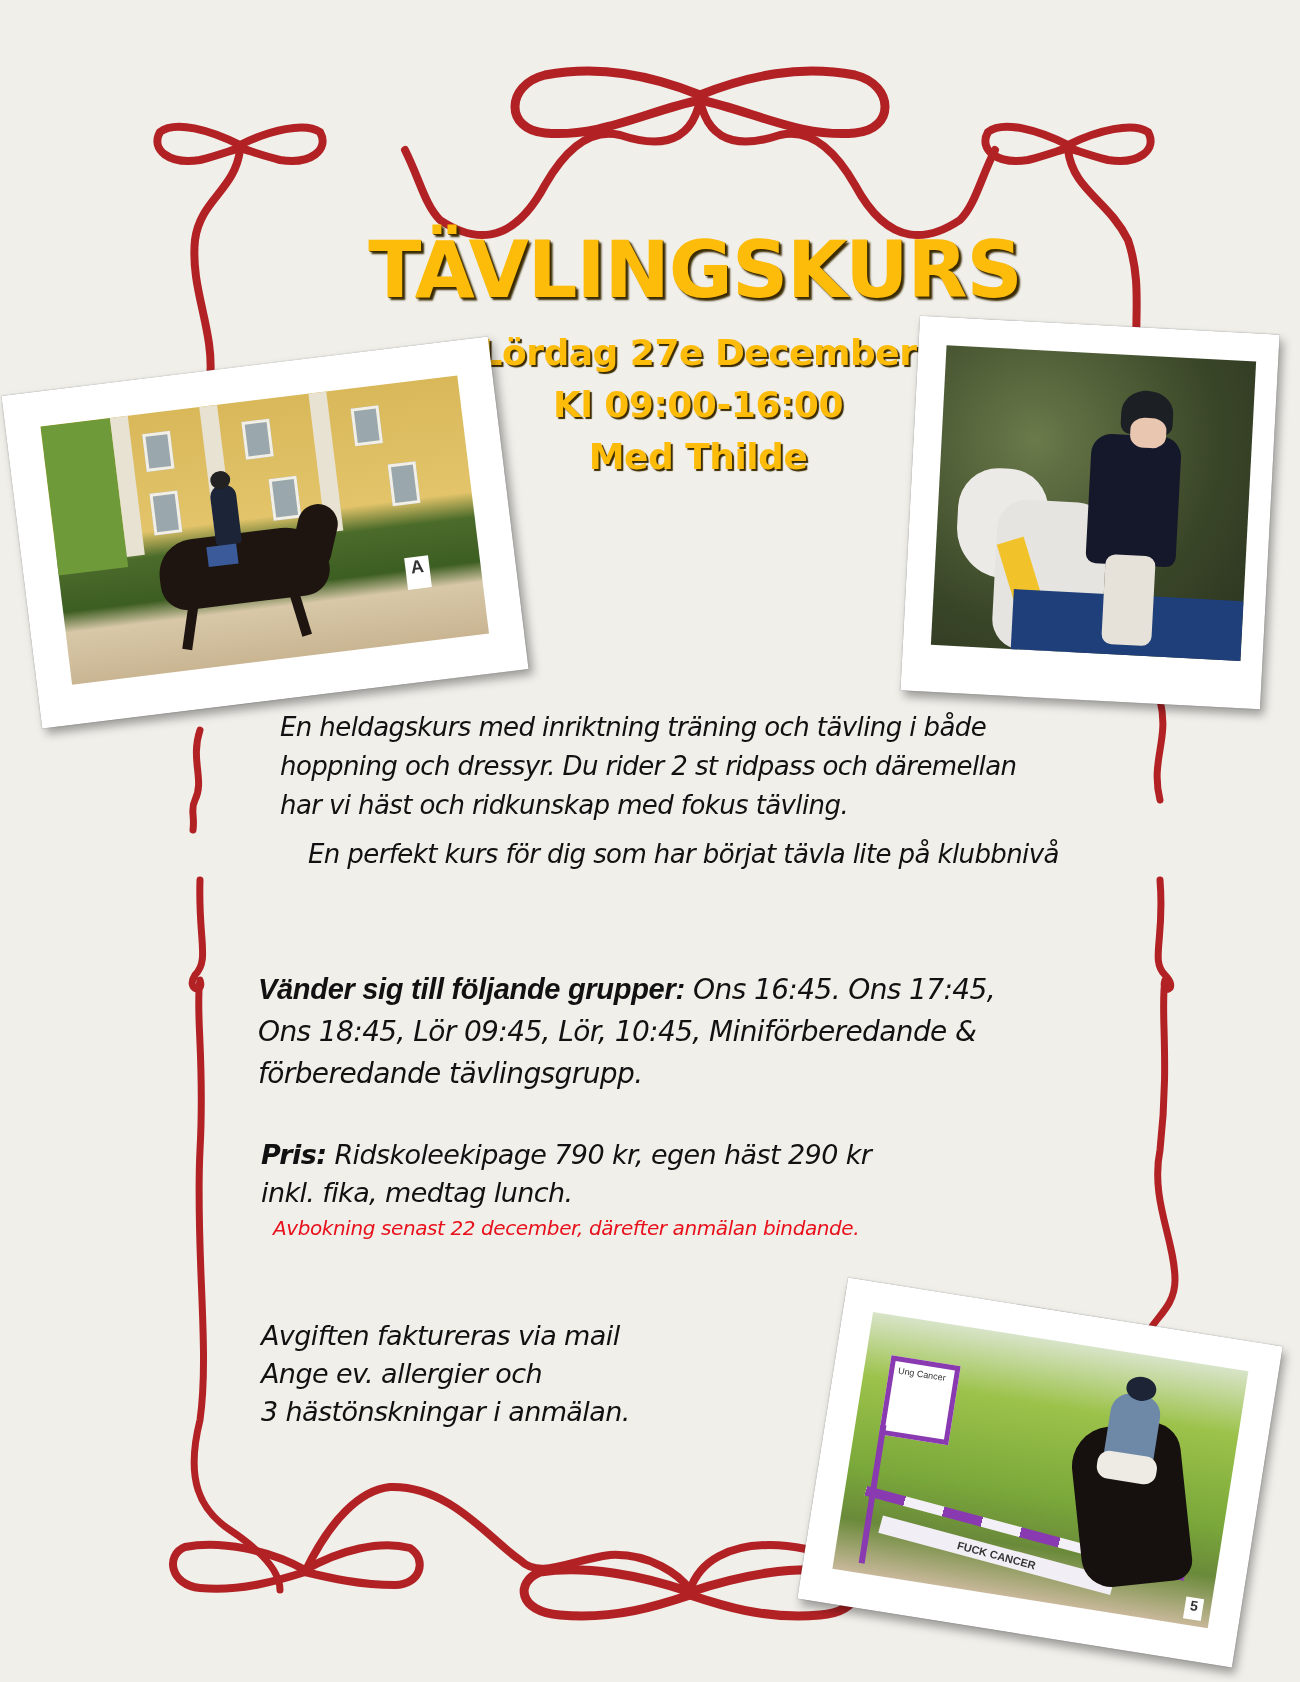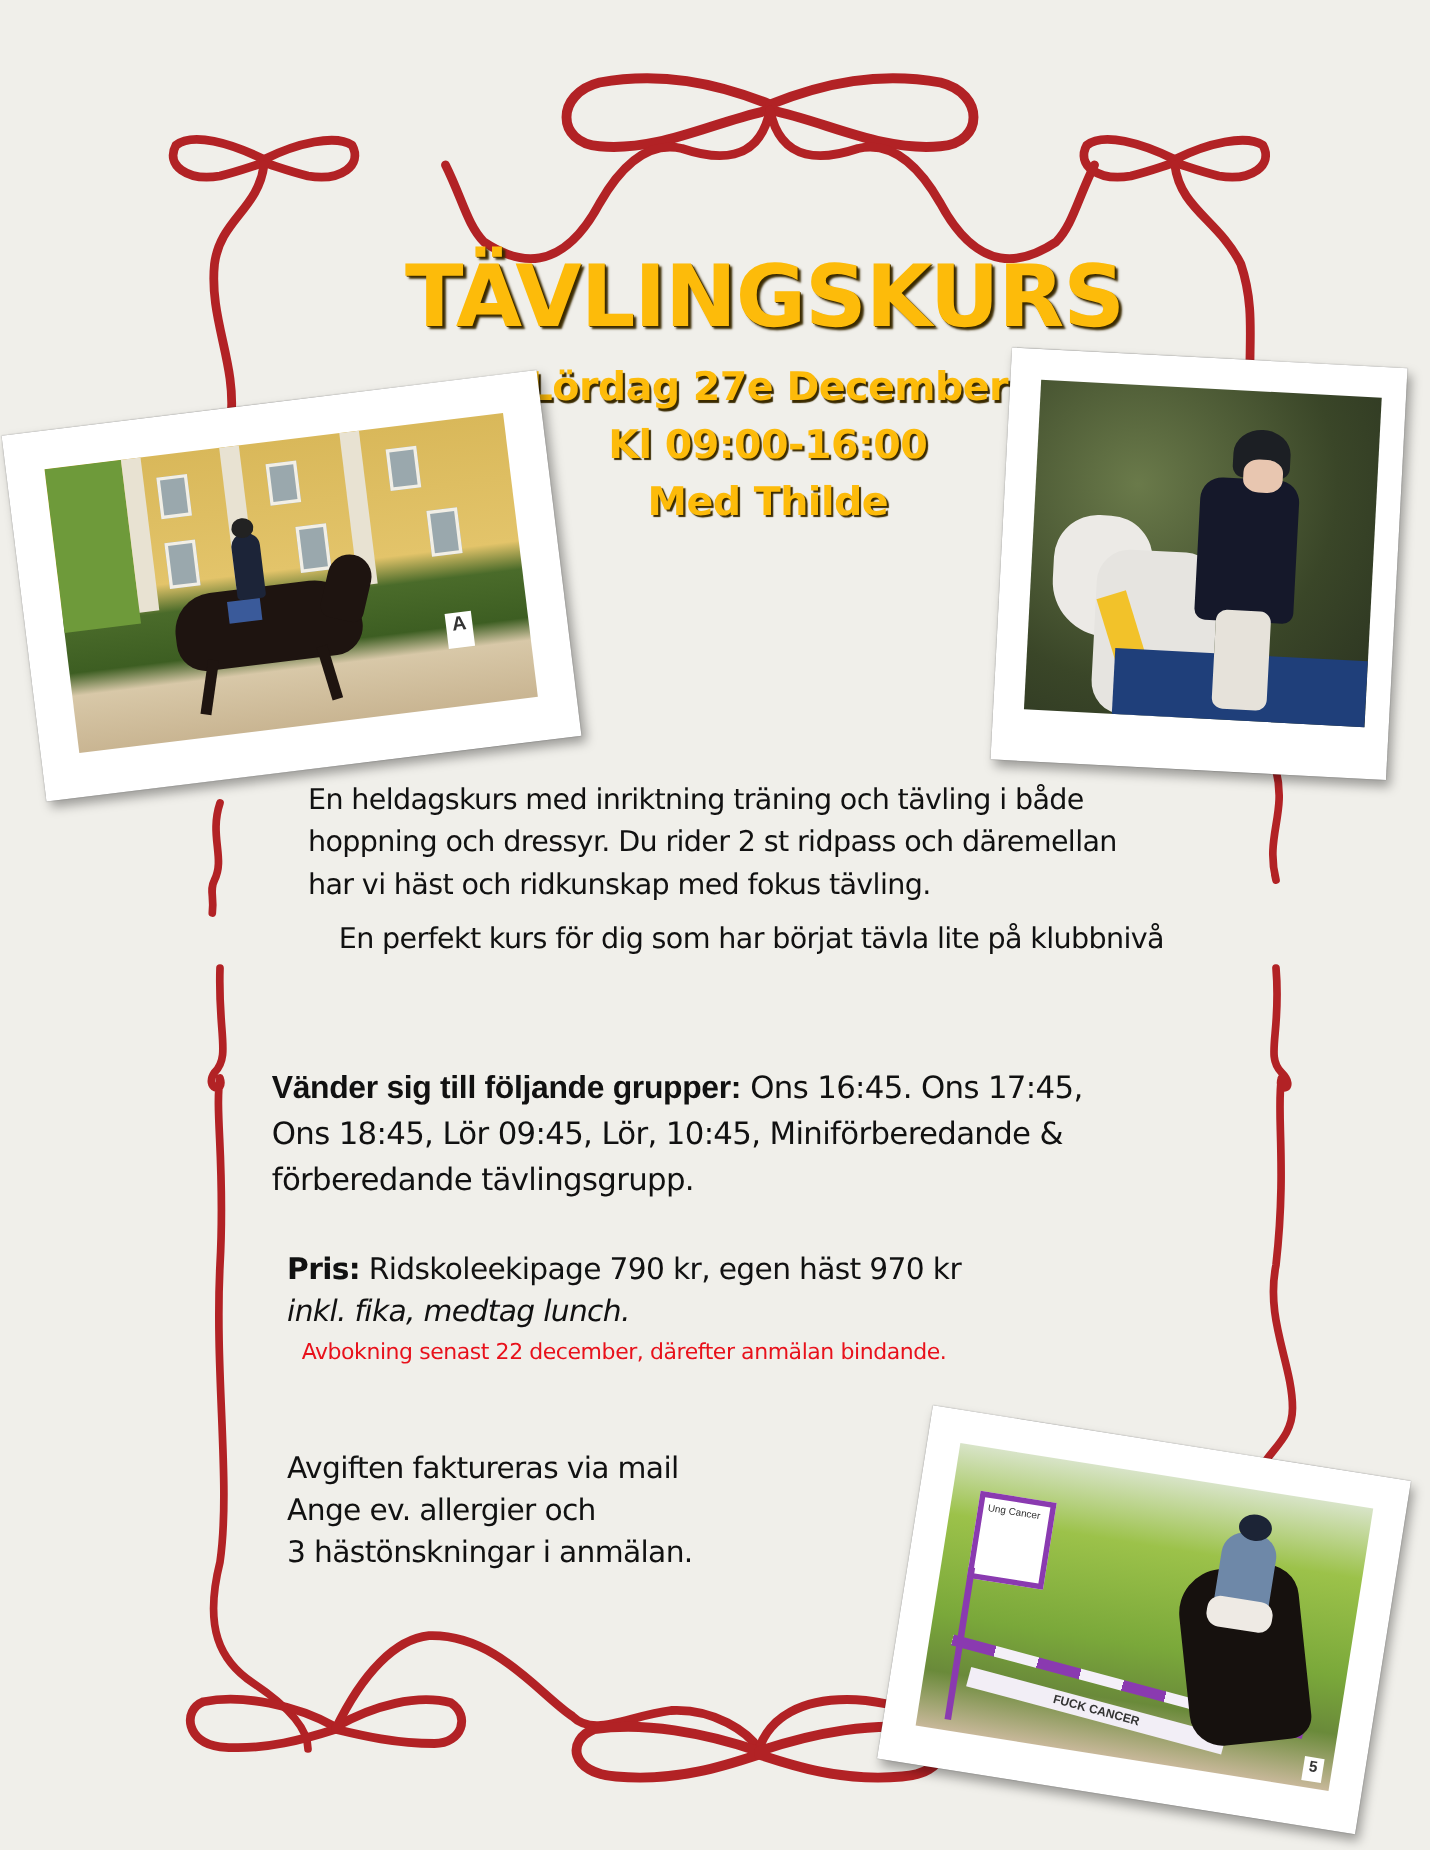--- a/index.html
+++ b/index.html
@@ -24,21 +24,21 @@
   }
   .photo {
     position: absolute; background: #fff;
     box-shadow: 4px 6px 10px rgba(0,0,0,0.35), 0 0 1px rgba(0,0,0,0.5);
   }
   .photo .pic { position: absolute; overflow: hidden; }
   .body-text {
     position: absolute; font-family: "DejaVu Sans", sans-serif;
     color: #111; font-size: 26px; line-height: 39px; letter-spacing: -0.6px;
   }
-  .para { margin: 0; }
+  .para { margin: 0; font-style: italic; }
   .bold { font-weight: bold; font-family: "Liberation Sans", sans-serif; font-size: 29px; letter-spacing: -0.3px; }
   .warn { color: #e8111b; font-size: 20px; line-height: 32px; letter-spacing: -0.4px; text-align: center; }
   .ital { font-style: italic; }
 </style>
 </head>
 <body>
 
 <svg class="ribbon" viewBox="0 0 1300 1682">
   <g fill="none" stroke="#b22225" stroke-linecap="round" stroke-linejoin="round">
 
@@ -142,28 +142,28 @@
 <div class="body-text" style="left:280px; top:708px;">
   <p class="para">En heldagskurs med inriktning träning och tävling i både</p>
   <p class="para">hoppning och dressyr. Du rider 2 st ridpass och däremellan</p>
   <p class="para">har vi häst och ridkunskap med fokus tävling.</p>
 </div>
 
 <div class="body-text" style="left:280px; top:835px;margin-left:28px;">
   <p class="para">En perfekt kurs för dig som har börjat tävla lite på klubbnivå</p>
 </div>
 
-<div class="body-text" style="left:247px; top:968px; font-size:28px; line-height:42px;">
+<div class="body-text" style="left:258px; top:968px; font-size:28px; line-height:42px;">
   <p class="para"><span class="bold">Vänder sig till följande grupper:</span><span> Ons 16:45. Ons 17:45,</span></p>
   <p class="para">Ons 18:45, Lör 09:45, Lör, 10:45, Miniförberedande &amp;</p>
   <p class="para">förberedande tävlingsgrupp.</p>
 </div>
 
 <div class="body-text" style="left:261px; top:1136px; font-size:27px; line-height:38px;">
-  <p class="para"><span style="font-weight:bold;">Pris:</span><span> Ridskoleekipage 790 kr, egen häst 970 kr</span></p>
+  <p class="para"><span style="font-weight:bold;">Pris:</span><span> Ridskoleekipage 790 kr, egen häst 290 kr</span></p>
   <p class="para ital">inkl. fika, medtag lunch.</p>
   <p class="para warn">Avbokning senast 22 december, därefter anmälan bindande.</p>
 </div>
 
 <div class="body-text" style="left:261px; top:1317px; font-size:27px; line-height:38px;">
   <p class="para">Avgiften faktureras via mail</p>
   <p class="para">Ange ev. allergier och</p>
   <p class="para">3 hästönskningar i anmälan.</p>
 </div>
 

